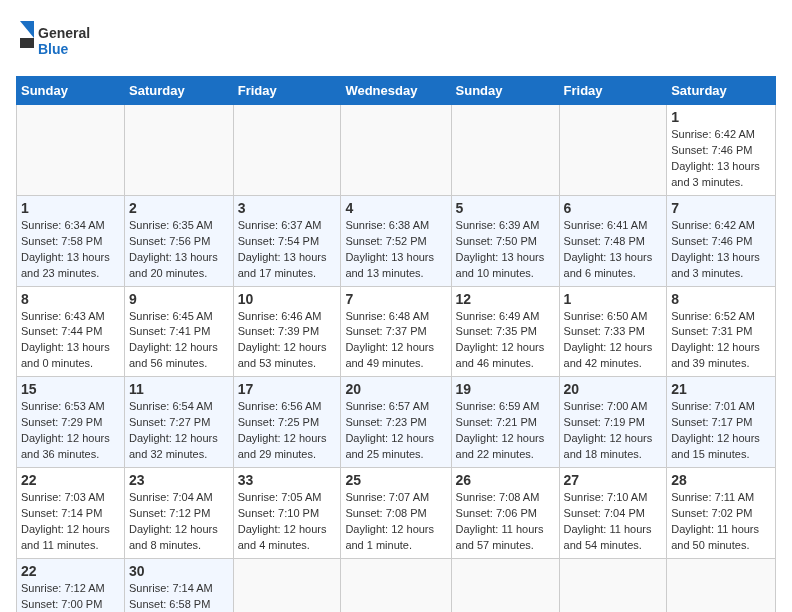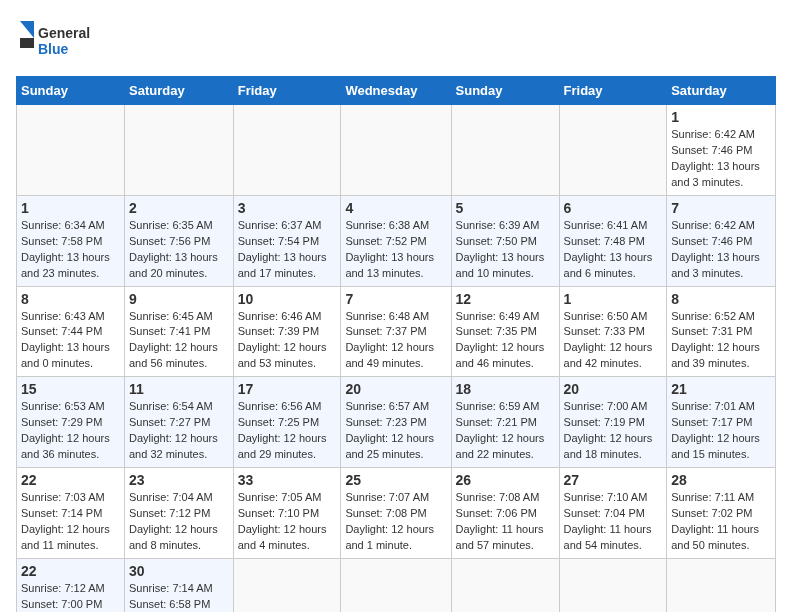--- a/index.html
+++ b/index.html
@@ -192,21 +192,21 @@
         </td>
         <td>
           <span class="day-number">17</span>
           <div class="day-info">Sunrise: 6:56 AM<br>Sunset: 7:25 PM<br>Daylight: 12 hours and 29 minutes.</div>
         </td>
         <td>
           <span class="day-number">20</span>
           <div class="day-info">Sunrise: 6:57 AM<br>Sunset: 7:23 PM<br>Daylight: 12 hours and 25 minutes.</div>
         </td>
         <td>
-          <span class="day-number">18</span>
+          <span class="day-number">19</span>
           <div class="day-info">Sunrise: 6:59 AM<br>Sunset: 7:21 PM<br>Daylight: 12 hours and 22 minutes.</div>
         </td>
         <td>
           <span class="day-number">20</span>
           <div class="day-info">Sunrise: 7:00 AM<br>Sunset: 7:19 PM<br>Daylight: 12 hours and 18 minutes.</div>
         </td>
         <td>
           <span class="day-number">21</span>
           <div class="day-info">Sunrise: 7:01 AM<br>Sunset: 7:17 PM<br>Daylight: 12 hours and 15 minutes.</div>
         </td>

